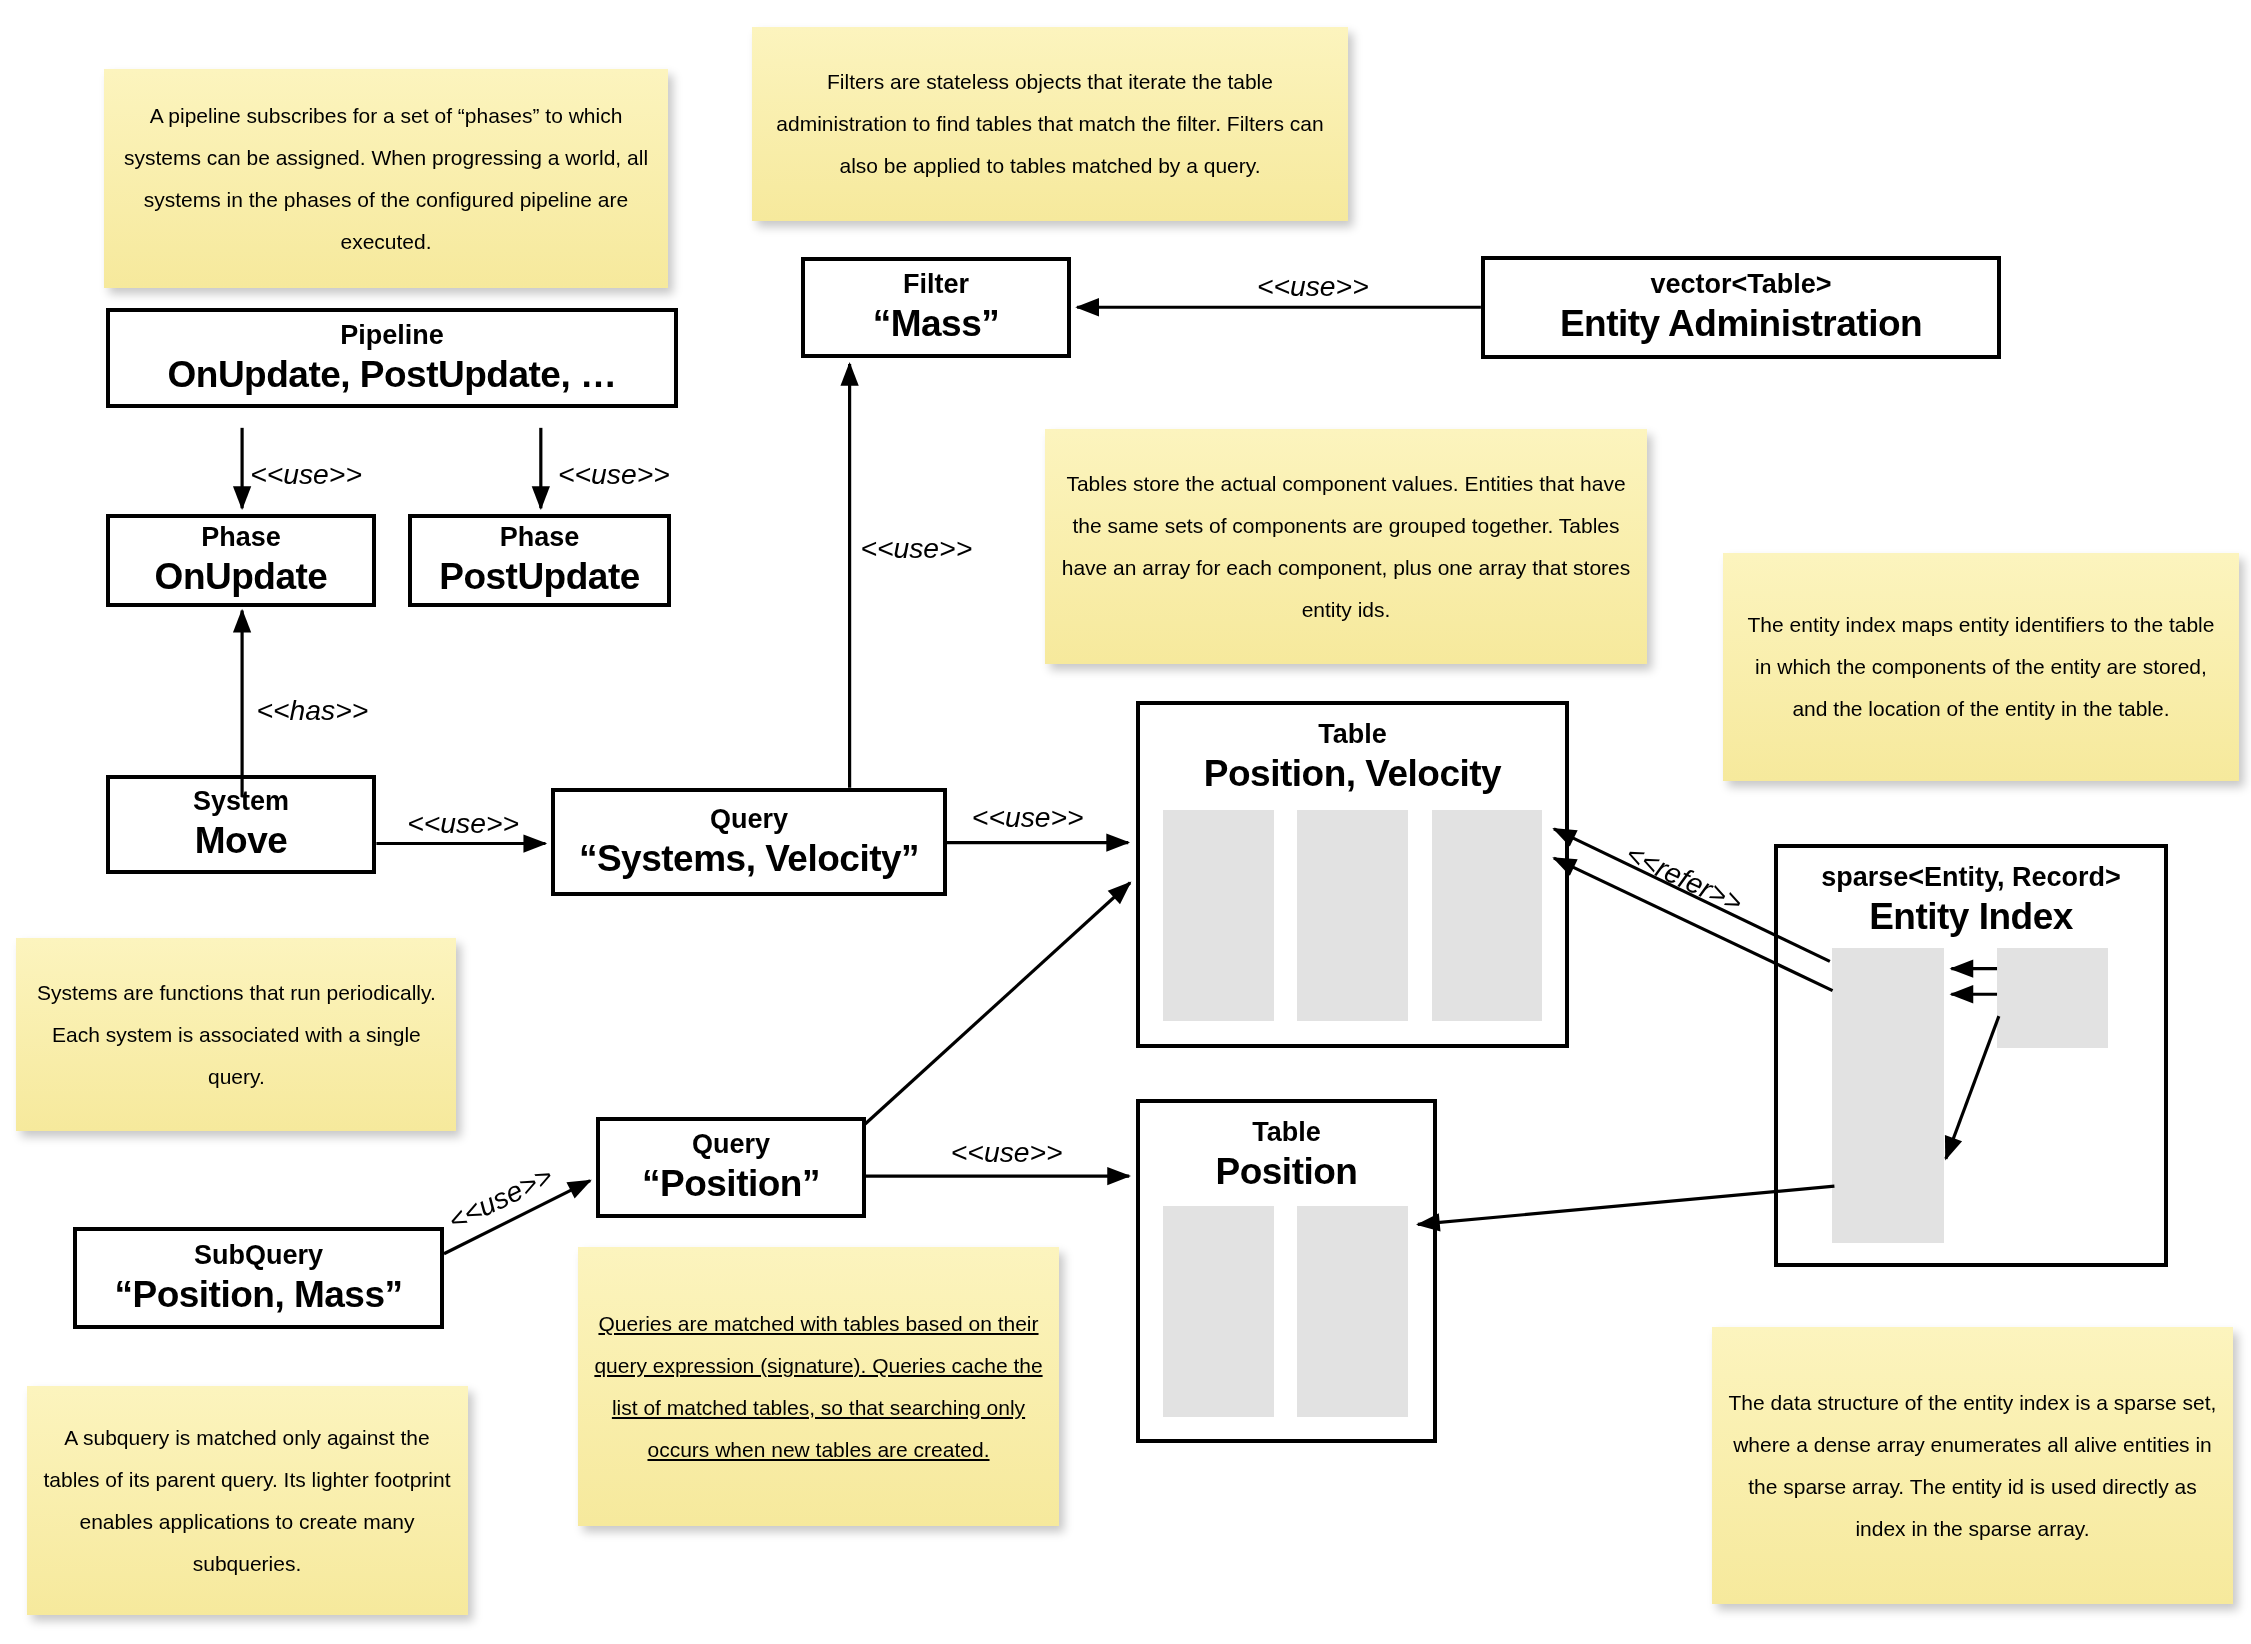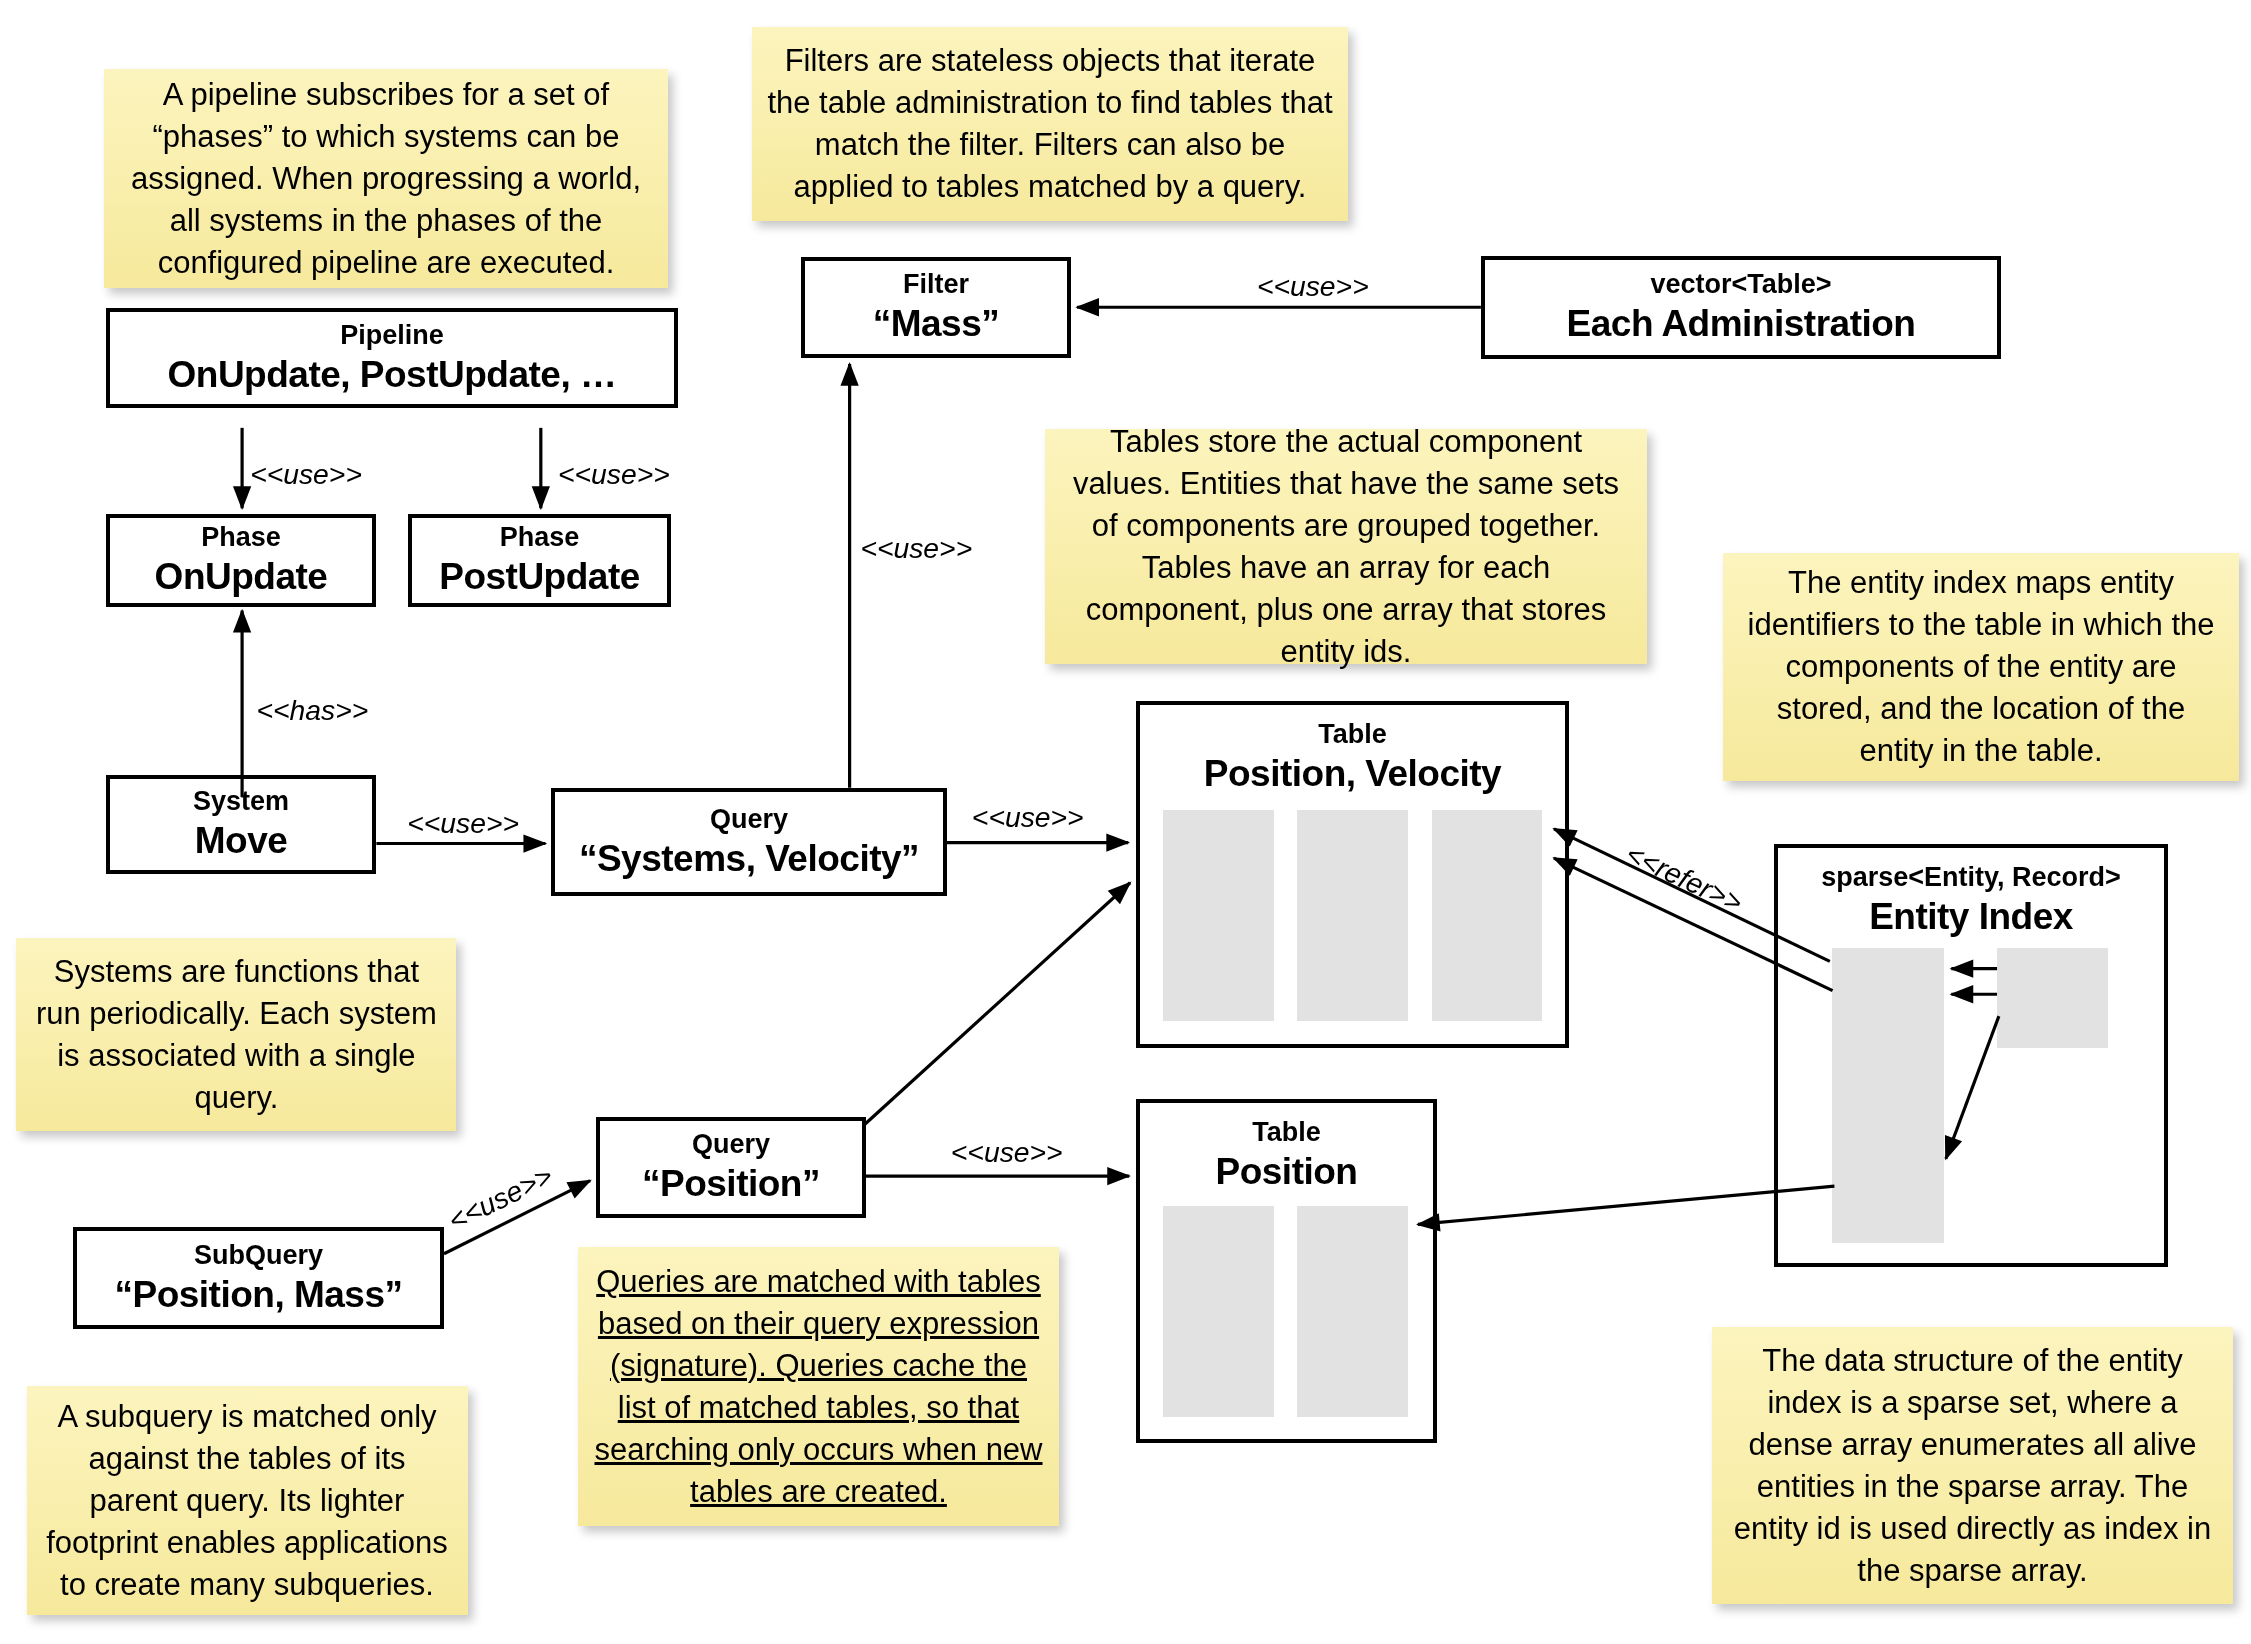--- a/index.html
+++ b/index.html
@@ -6,21 +6,21 @@
   .diagram{
     position:relative;width:2251px;height:1645px;background:#ffffff;
     font-family:"Liberation Sans","DejaVu Sans",sans-serif;color:#000;
     overflow:hidden;
   }
   .note{
     position:absolute;box-sizing:border-box;
     background:linear-gradient(180deg,#FCF4BE 0%,#F6E99C 100%);
     box-shadow:4.6px 6.4px 9.1px rgba(0,0,0,0.22);
     display:flex;align-items:center;justify-content:center;text-align:center;
-    font-size:31px;line-height:42px;padding:9.1px 14.6px;
+    font-size:21px;line-height:42px;padding:9.1px 14.6px;
   }
   .node{
     position:absolute;box-sizing:border-box;background:#ffffff;
     border:4.6px solid #000;text-align:center;
     display:flex;flex-direction:column;align-items:center;justify-content:center;
   }
   .node.tall{justify-content:flex-start;padding-top:12.8px;}
   .node-title{font-size:27px;font-weight:bold;line-height:33px;white-space:nowrap;}
   .node-name{font-size:37px;font-weight:bold;line-height:46px;letter-spacing:-0.5px;white-space:nowrap;}
   .bar{position:absolute;background:#E2E2E2;}
@@ -60,21 +60,21 @@
     <div class="node-name">PostUpdate</div>
   </div>
 
   <div class="node" style="left:801px;top:257px;width:270px;height:101px;">
     <div class="node-title">Filter</div>
     <div class="node-name">“Mass”</div>
   </div>
 
   <div class="node" style="left:1481px;top:256px;width:520px;height:103px;">
     <div class="node-title">vector&lt;Table&gt;</div>
-    <div class="node-name">Each Administration</div>
+    <div class="node-name">Entity Administration</div>
   </div>
 
   <div class="node" style="left:106px;top:775px;width:270px;height:99px;">
     <div class="node-title">System</div>
     <div class="node-name">Move</div>
   </div>
 
   <div class="node" style="left:551px;top:788px;width:396px;height:108px;">
     <div class="node-title">Query</div>
     <div class="node-name">“Systems, Velocity”</div>

